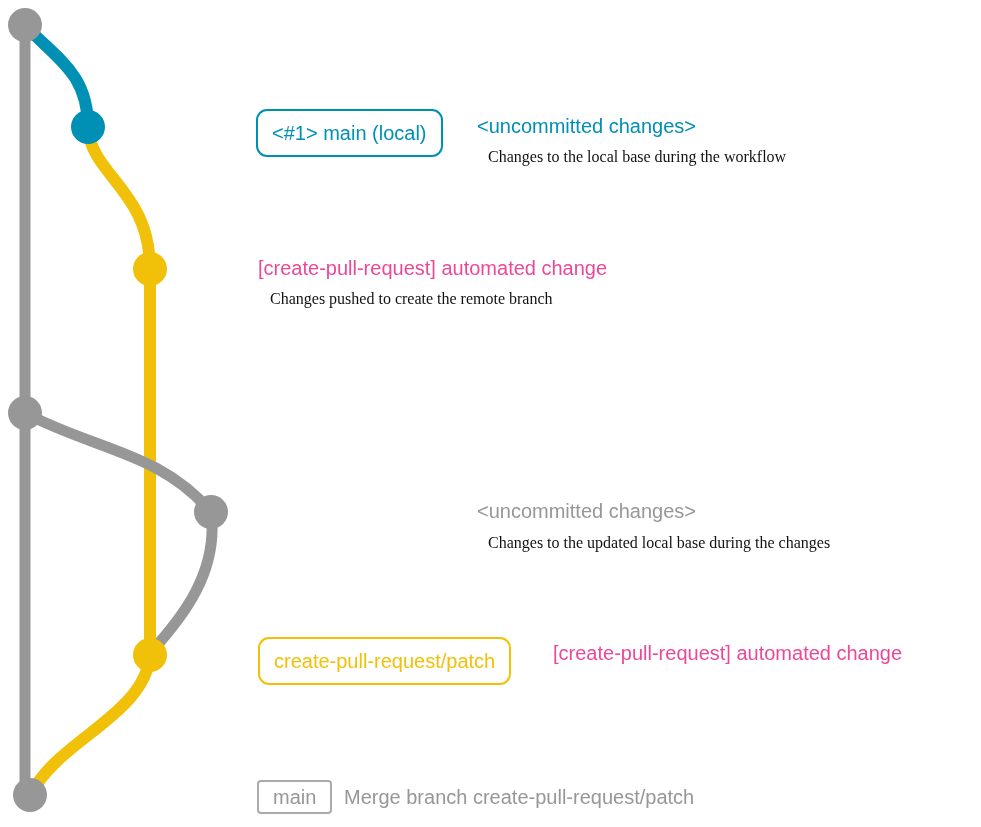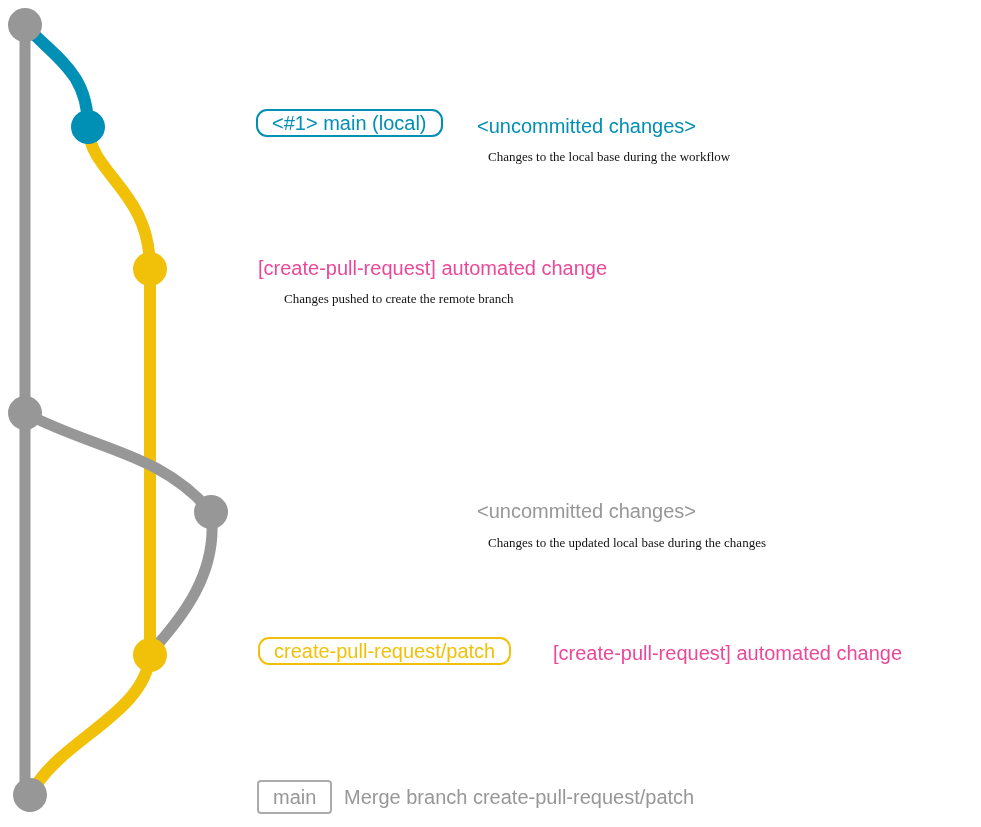--- a/index.html
+++ b/index.html
@@ -6,26 +6,26 @@
   .stage{
     position:relative;width:981px;height:827px;background:#ffffff;
     font-family:"Liberation Sans",sans-serif;overflow:hidden;
   }
   .graph-svg{position:absolute;left:0;top:0;}
   .msg{position:absolute;font-size:20px;line-height:24px;white-space:nowrap;}
   .t-gray{color:#979797;}
   .t-blue{color:#008fb5;}
   .t-yellow{color:#ec4899;}
   .desc{
-    position:absolute;font-family:"Liberation Serif",serif;font-size:13px;
+    position:absolute;font-family:"Liberation Serif",serif;font-size:16px;
     line-height:22px;color:#121212;white-space:nowrap;
   }
   .pill{
     position:absolute;display:inline-flex;align-items:center;box-sizing:border-box;
-    height:28px;padding:0 14px;border-radius:11px;border:2px solid;
+    height:48px;padding:0 14px;border-radius:11px;border:2px solid;
     background:#ffffff;font-size:20px;white-space:nowrap;
   }
   .pill.b-blue{border-color:#008fb5;color:#008fb5;}
   .pill.b-gray{border-color:#ababab;color:#979797;}
   .pill.b-yellow{border-color:#f1c109;color:#f1c109;}
   .pill.small{height:34px;border-radius:4px;}
 </style>
 </head>
 <body>
 
@@ -51,21 +51,21 @@
     <circle cx="150" cy="655" r="17" fill="#f1c109"></circle>
     <circle cx="30" cy="795" r="17" fill="#979797"></circle>
   </svg>
 
 
   <div class="pill b-blue" style="left:256px;top:109px;">&lt;#1&gt; main (local)</div>
   <div class="msg t-blue" style="left:477px;top:114px;">&lt;uncommitted changes&gt;</div>
   <div class="desc" style="left:488px;top:146px;">Changes to the local base during the workflow</div>
 
   <div class="msg t-yellow" style="left:258px;top:256px;">[create-pull-request] automated change</div>
-  <div class="desc" style="left:270px;top:288px;margin-left:14px;">Changes pushed to create the remote branch</div>
+  <div class="desc" style="left:270px;top:288px;">Changes pushed to create the remote branch</div>
 
 
   <div class="msg t-gray" style="left:477px;top:499px;">&lt;uncommitted changes&gt;</div>
   <div class="desc" style="left:488px;top:532px;">Changes to the updated local base during the changes</div>
 
   <div class="pill b-yellow" style="left:258px;top:637px;">create-pull-request/patch</div>
   <div class="msg t-yellow" style="left:553px;top:641px;">[create-pull-request] automated change</div>
 
   <div class="pill b-gray small" style="left:257px;top:780px;">main</div>
   <div class="msg t-gray" style="left:344px;top:785px;">Merge branch create-pull-request/patch</div>

